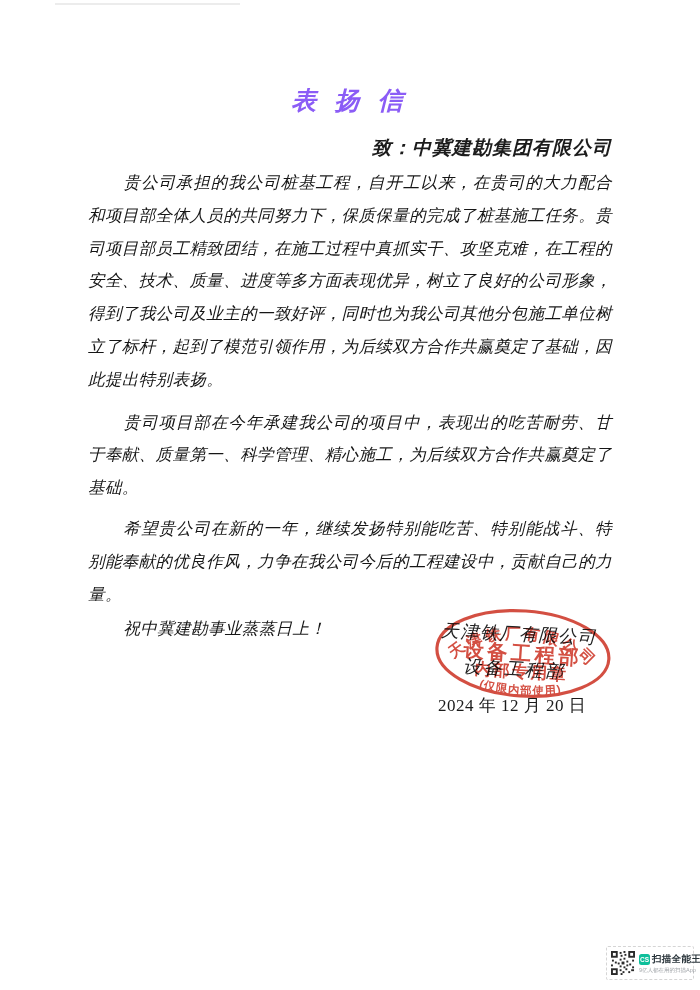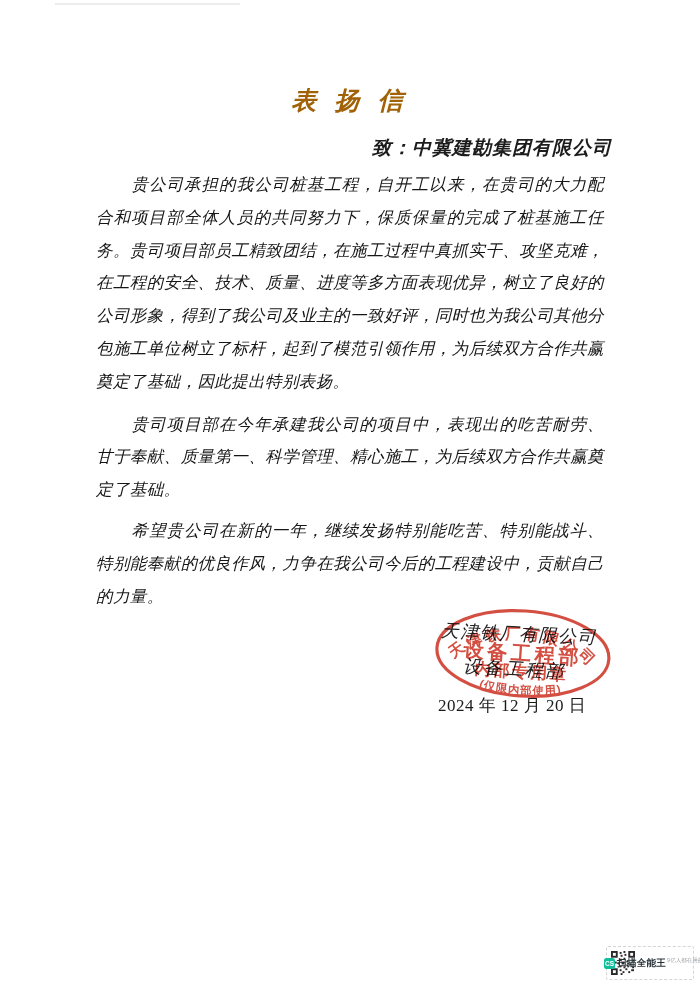--- a/index.html
+++ b/index.html
@@ -22,31 +22,31 @@
   .letter{
     padding:84px 88px 0 88px;
     font-style:italic; 
   }
   .title{
     margin:0 0 18px 0;
     text-align:center;
     font-size:25px;
     font-weight:bold;
     letter-spacing:6px;
-    color:#a16207;
+    color:#8b5cf6;
   }
   .salutation{
     font-size:19px;
     font-weight:bold;
     margin:0 0 6px 0;
     letter-spacing:1px;
     text-align:right;
   }
   .body-para{
-    margin:8px;
+    margin:0;
     font-size:16.5px;
     line-height:32.8px;
     text-align:justify;
     text-indent:2.15em;
     letter-spacing:0.4px;
     color:#161616;
   }
   .p2{margin-top:10px;}
   .p3{margin-top:8px;}
   .p4{margin-top:2px;}
@@ -84,21 +84,21 @@
   .cs-badge{
     position:absolute;left:606px;top:946px;
     width:88px;height:34px;box-sizing:border-box;
     background:#ffffff;
     border:1px dashed #d5d5d5;border-radius:2px;
     display:flex;align-items:center;gap:4px;
     padding:3px 4px;
     font-family:"Liberation Sans", sans-serif;
   }
   .qr{width:24px;height:24px;flex:0 0 auto;}
-  .cs-right{display:flex;flex-direction:row;justify-content:center;gap:1px;min-width:0;}
+  .cs-right{display:flex;flex-direction:column;justify-content:center;gap:1px;min-width:0;}
   .cs-row{display:flex;align-items:center;gap:2px;}
   .cs-icon{
     width:11px;height:11px;border-radius:2.5px;
     color:#fff;font-size:6.5px;font-weight:bold;
     display:flex;align-items:center;justify-content:center;
     flex:0 0 auto;
   }
   .cs-name{
     font-size:9.5px;font-weight:bold;color:#273238;
     white-space:nowrap;letter-spacing:0.3px;
@@ -114,20 +114,21 @@
 <div class="page">
 
   <div class="scan-artifact"></div>
 
   <div class="letter">
     <h1 class="title">表 扬 信</h1>
     <div class="salutation">致：中冀建勘集团有限公司</div>
     <p class="body-para p1">贵公司承担的我公司桩基工程，自开工以来，在贵司的大力配合和项目部全体人员的共同努力下，保质保量的完成了桩基施工任务。贵司项目部员工精致团结，在施工过程中真抓实干、攻坚克难，在工程的安全、技术、质量、进度等多方面表现优异，树立了良好的公司形象，得到了我公司及业主的一致好评，同时也为我公司其他分包施工单位树立了标杆，起到了模范引领作用，为后续双方合作共赢奠定了基础，因此提出特别表扬。</p>
     <p class="body-para p2">贵司项目部在今年承建我公司的项目中，表现出的吃苦耐劳、甘于奉献、质量第一、科学管理、精心施工，为后续双方合作共赢奠定了基础。</p>
     <p class="body-para p3">希望贵公司在新的一年，继续发扬特别能吃苦、特别能战斗、特别能奉献的优良作风，力争在我公司今后的工程建设中，贡献自己的力量。</p>
+    <p class="body-para p4">祝中冀建勘事业蒸蒸日上！</p>
   </div>
 
   <div class="sig-company">天津铁厂有限公司</div>
   <div class="sig-dept">设备工程部</div>
   <div class="sig-date">2024 年 12 月 20 日</div>
 
   <svg class="stamp" viewBox="0 0 200 125" xmlns="http://www.w3.org/2000/svg">
     <defs>
       <path id="arcTop" d="M 28,80 A 74,40 0 0 1 172,80" fill="none"></path>
       <path id="arcBottom" d="M 40,91 A 60,14 0 0 0 160,91" fill="none"></path>

